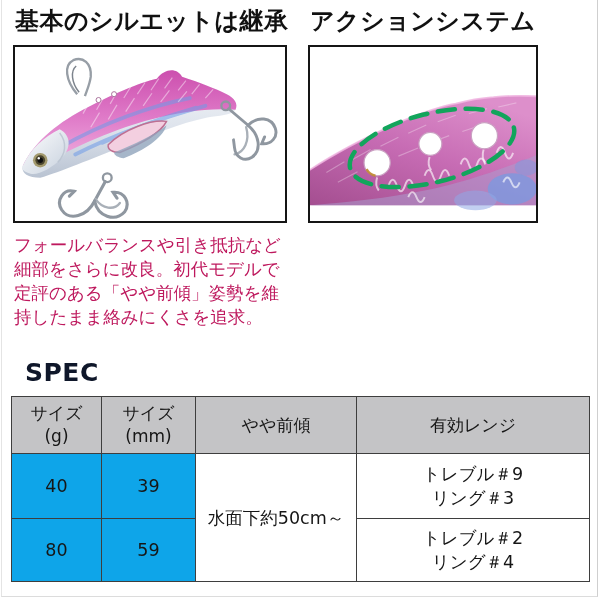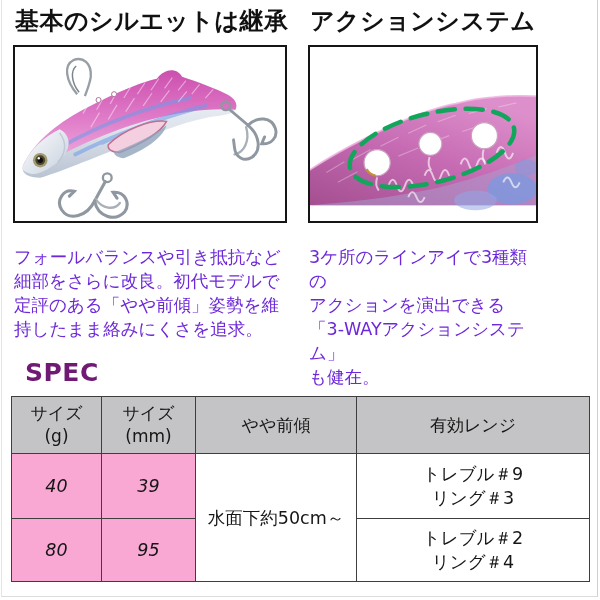--- a/index.html
+++ b/index.html
@@ -29,28 +29,28 @@
     white-space: nowrap;
   }
   .imgbox {
     height: 174px;
     border: 2px solid #151515;
     background: #fff;
     overflow: hidden;
   }
   .imgbox svg { display: block; width: 100%; height: 100%; }
   .sec-body {
-    margin: 22px 0 0 1px;
+    margin: 10px 0 0 1px;
     font-size: 17.5px; line-height: 24px;
-    color: #6d28d9;
+    color: #be185d;
     white-space: pre-line;
   }
   .spec-title {
     position: absolute; left: 25px; top: 358px;
-    margin: 0; font-size: 25px; font-weight: 700; color: #701a75;
+    margin: 0; font-size: 25px; font-weight: 700; color: #0f172a;
     letter-spacing: 0.5px;
   }
   table.spec {
     position: absolute; left: 11px; top: 396px;
     width: 578px;
     border-collapse: collapse;
     table-layout: fixed;
   }
   table.spec th, table.spec td {
     border: 1.5px solid #3e3e3e;
@@ -61,21 +61,21 @@
   table.spec th {
     background: #c4c4c6;
     font-weight: 400;
     font-size: 17px; line-height: 23px;
     height: 56px; color: #161616;
   }
   table.spec td {
     font-size: 17.5px; line-height: 24px;
     color: #161616; background: #ffffff;
   }
-  table.spec td.shaded { background: #f9a8d4; font-style: italic; }
+  table.spec td.shaded { background: #0ea5e9; }
   tr.row-1 td { height: 64px; }
   tr.row-2 td { height: 62px; }
 </style>
 </head>
 <body>
 
 <div class="page">
   <div class="page-frame"></div>
 
   <div class="col col-left">
@@ -232,24 +232,20 @@
           <circle cx="147" cy="99" r="14" fill="#ffffff" stroke="#caa0c2" stroke-width="1.5"></circle>
           <circle cx="213" cy="89" r="16" fill="#ffffff" stroke="#caa0c2" stroke-width="1.5"></circle>
         </g>
 
         <g transform="rotate(-14 149 104)">
           <ellipse cx="149" cy="104" rx="103" ry="42" fill="none" stroke="#12a55c" stroke-width="5.5" stroke-dasharray="21 13" stroke-linecap="round"></ellipse>
         </g>
       </svg>
     </div>
 
-    <p class="sec-body">3ケ所のラインアイで3種類の
-アクションを演出できる
-「3-WAYアクションシステム」
-も健在。</p>
   </div>
 
   <h2 class="spec-title">SPEC</h2>
 
   <table class="spec">
     <colgroup>
       <col style="width:90px">
         <col style="width:94px">
         <col style="width:161px">
         <col style="width:233px">
@@ -267,19 +263,19 @@
     <tbody>
       <tr class="row-1">
         <td class="shaded">40</td>
         <td class="shaded">39</td>
         <td rowspan="2">水面下約50cm～</td>
         <td>トレブル＃9
 リング＃3</td>
       </tr>
       <tr class="row-2">
         <td class="shaded">80</td>
-        <td class="shaded">95</td>
+        <td class="shaded">59</td>
         <td>トレブル＃2
 リング＃4</td>
       </tr>
     </tbody>
   </table>
 </div>
 
 </body></html>

